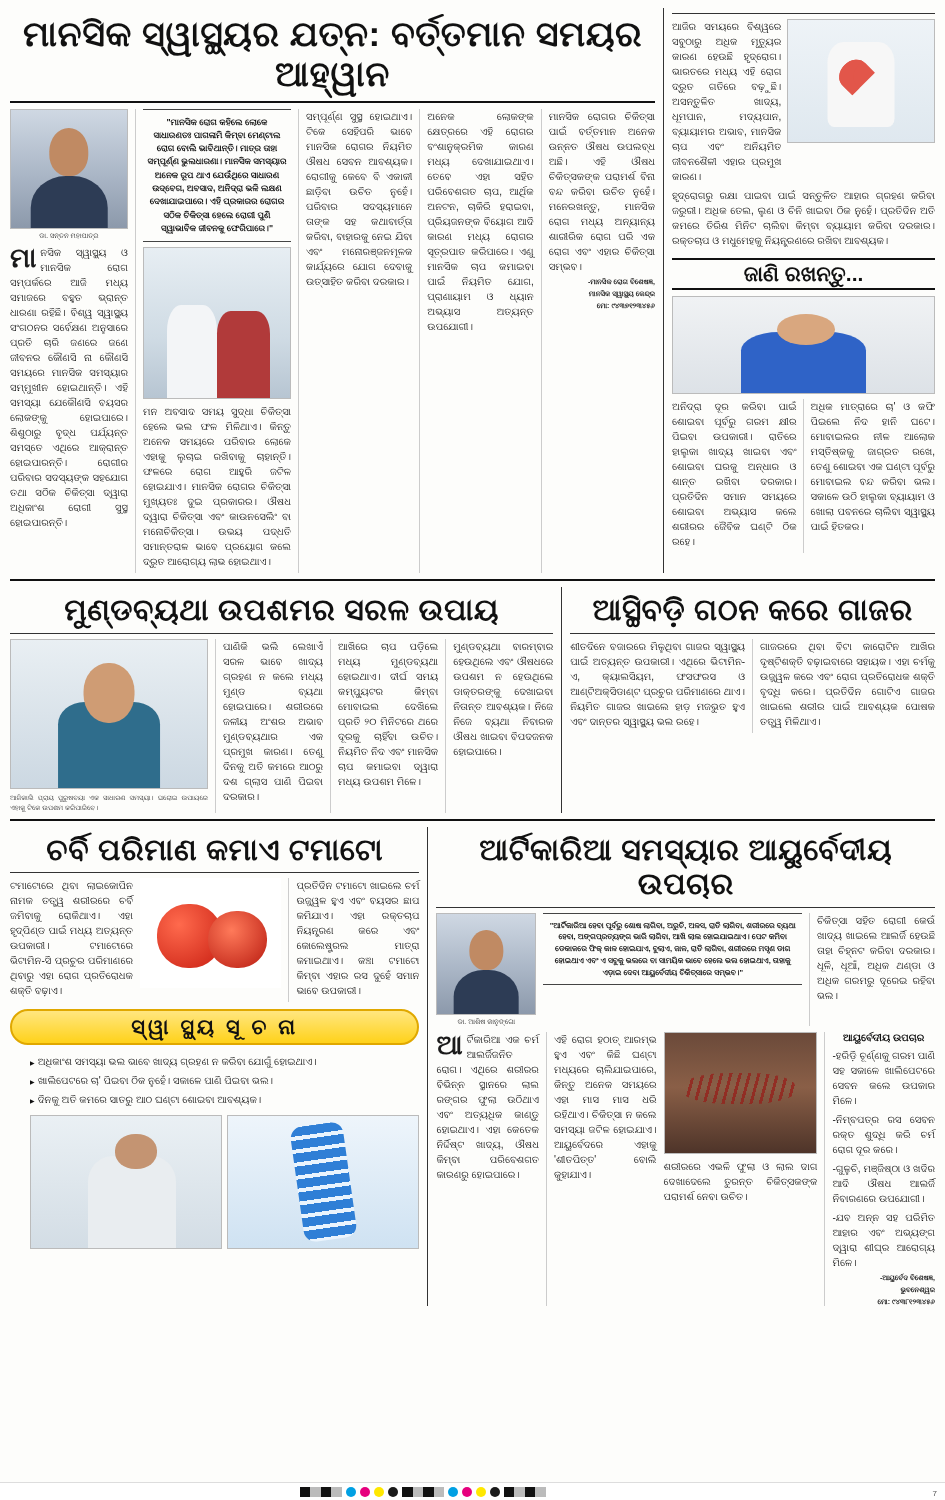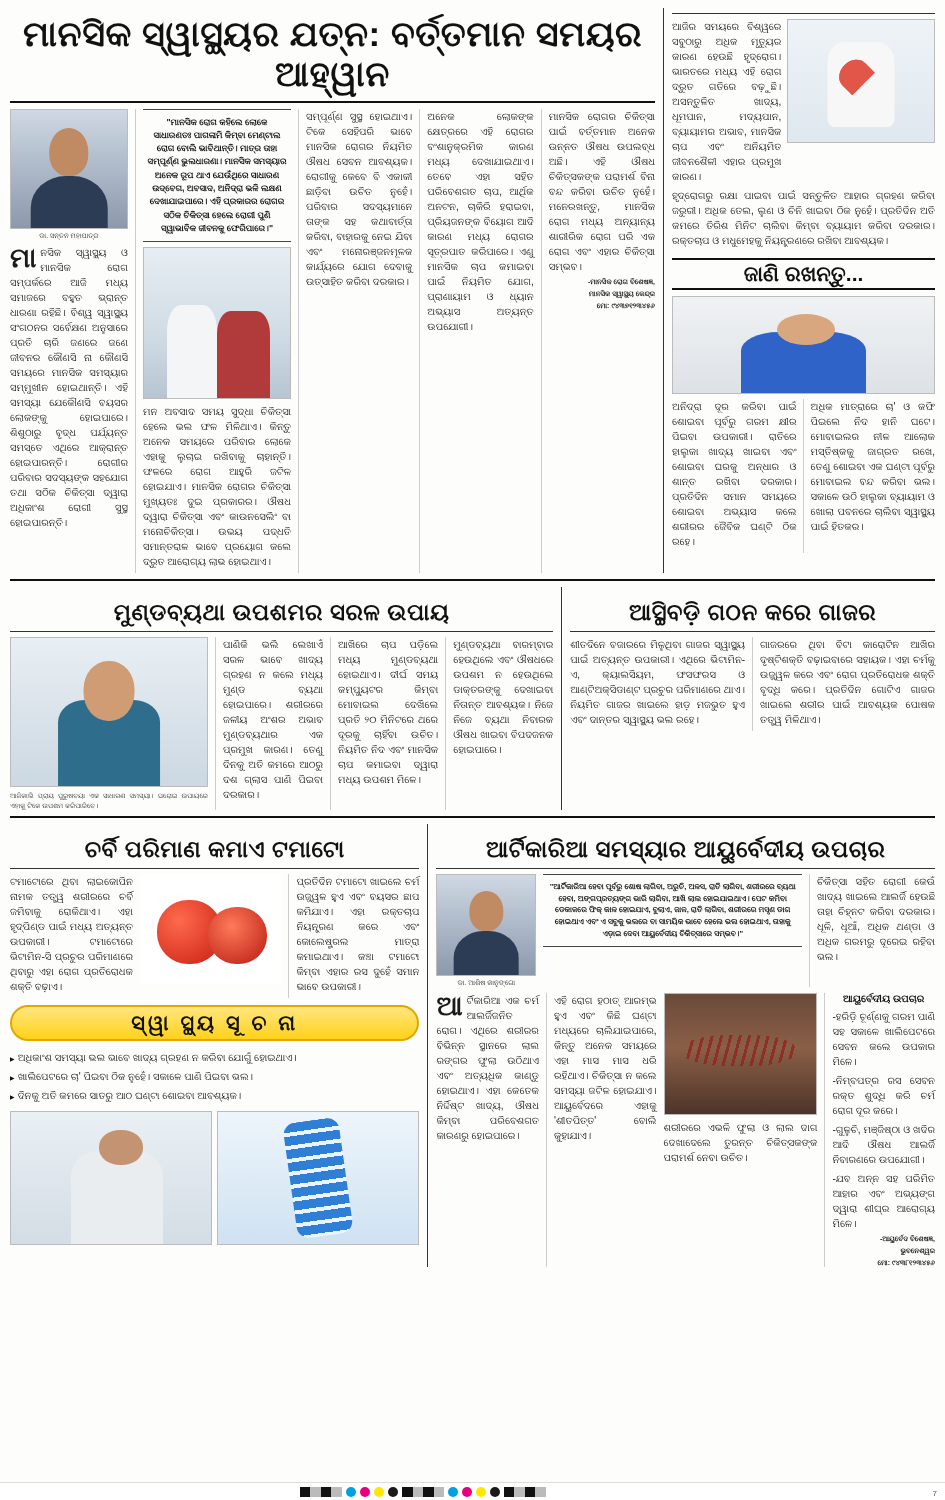--- a/index.html
+++ b/index.html
@@ -26,21 +26,21 @@
   .page-num{font-size:30px;font-weight:bold;border-left:2px solid #111;padding-left:14px;color:#111;}
 
   
   .hr{border-top:2px solid #111;margin:6px 0;}
   .hr-thin{border-top:1px solid #333;margin:5px 0;}
   .headline{
     font-size:35px;font-weight:bold;letter-spacing:.5px;line-height:1.15;
     text-align:center;color:#111;margin:6px 0 4px;
   }
   .headline.sm{font-size:19px;}
-  .headline.md{font-size:23px;margin-top:12px;}
+  .headline.md{font-size:30px;}
   .body-col{font-size:10px;line-height:1.5;text-align:justify;color:#1a1a1a;hyphens:auto;}
   .body-col p{margin:0 0 4px;}
   .pull{
     font-size:8.6px;line-height:1.55;font-weight:bold;text-align:center;
     border-top:1px solid #444;border-bottom:1px solid #444;padding:6px 4px;color:#111;
   }
   .caption{font-size:7px;text-align:center;color:#333;margin-top:3px;}
   .byline{font-size:7px;text-align:right;color:#222;margin-top:4px;font-weight:bold;}
   .dropcap::first-letter{
     float:left;font-size:27px;line-height:.85;font-weight:bold;padding:2px 4px 0 0;
@@ -288,21 +288,21 @@
           <div class="photo ph-tomato" style="height:110px;border:none;"></div>
         </div>
         <div style="flex:1 1 0;" class="body-col vline">
           <p>ପ୍ରତିଦିନ ଟମାଟୋ ଖାଇଲେ ଚର୍ମ ଉଜ୍ଜ୍ୱଳ ହୁଏ ଏବଂ ବୟସର ଛାପ କମିଯାଏ। ଏହା ରକ୍ତଚାପ ନିୟନ୍ତ୍ରଣ କରେ ଏବଂ କୋଲେଷ୍ଟ୍ରଲ ମାତ୍ରା କମାଇଥାଏ। କଞ୍ଚା ଟମାଟୋ କିମ୍ବା ଏହାର ରସ ଦୁହେଁ ସମାନ ଭାବେ ଉପକାରୀ।</p>
         </div>
       </div>
 
       <div class="banner-yellow" style="margin-top:7px;">ସ୍ୱା ସ୍ଥ୍ୟ ସୂ ଚ ନା</div>
 
       <div style="display:flex;gap:7px;margin-top:5px;">
-        <div style="flex:1 1 0;" class="body-col">
+        <div style="flex:1 1 0;margin-left:20px;" class="body-col">
           <ul class="tips">
             <li>ଅଧିକାଂଶ ସମସ୍ୟା ଭଲ ଭାବେ ଖାଦ୍ୟ ଗ୍ରହଣ ନ କରିବା ଯୋଗୁଁ ହୋଇଥାଏ।</li>
             <li>ଖାଲିପେଟରେ ଚା' ପିଇବା ଠିକ ନୁହେଁ। ସକାଳେ ପାଣି ପିଇବା ଭଲ।</li>
             <li>ଦିନକୁ ଅତି କମରେ ସାତରୁ ଆଠ ଘଣ୍ଟା ଶୋଇବା ଆବଶ୍ୟକ।</li>
           </ul>
           <div style="display:flex;gap:5px;margin-top:8px;">
             <div class="photo ph-back" style="flex:1 1 0;height:132px;"></div>
             <div class="photo ph-spine" style="flex:1 1 0;height:132px;"></div>
           </div>
         </div>

